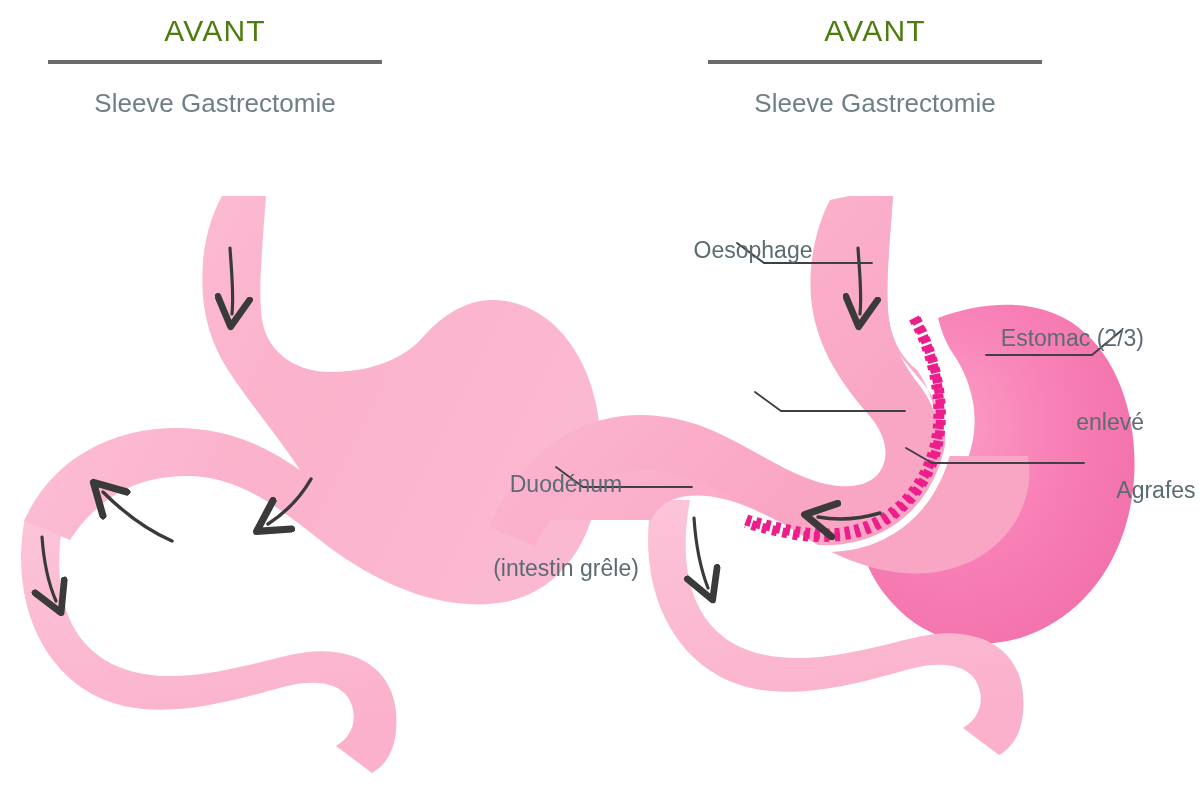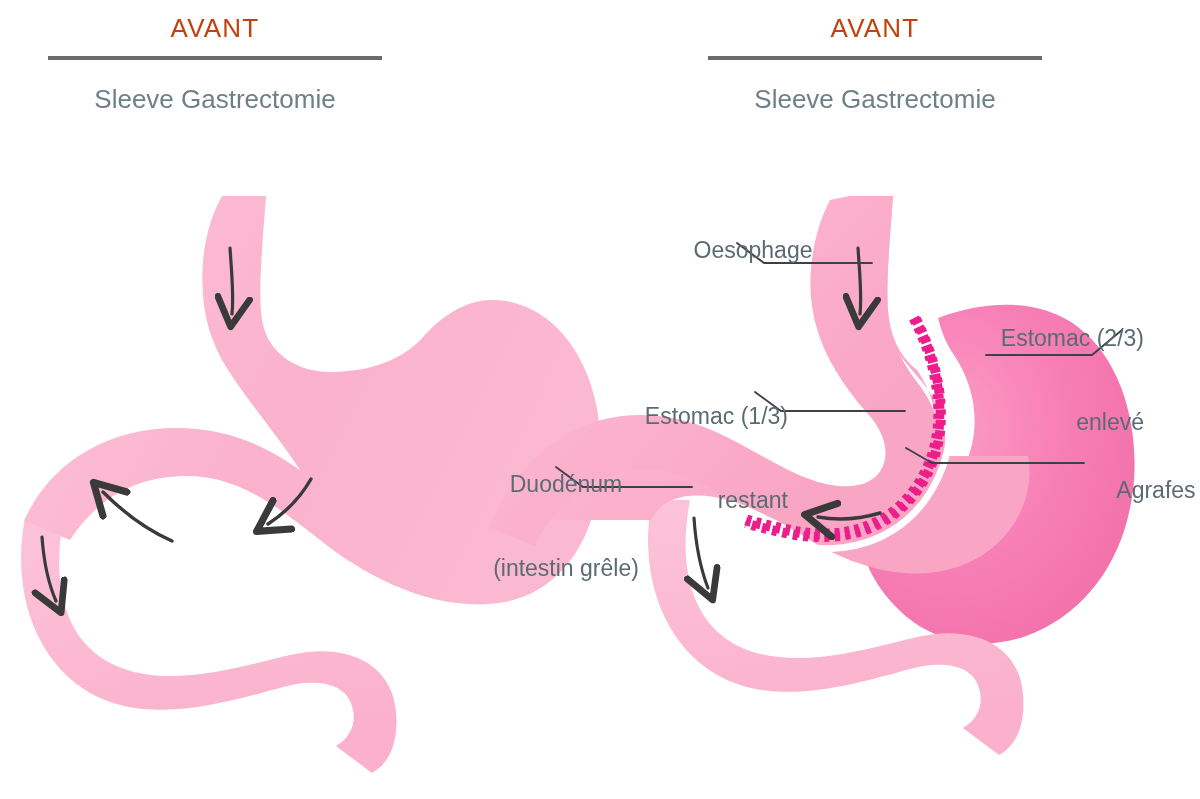--- a/index.html
+++ b/index.html
@@ -23,23 +23,23 @@
 
   
   .panel-header {
     position: absolute;
     text-align: center;
   }
   .panel-header.left  { left: 0px;   top: 14px; width: 430px; }
   .panel-header.right { left: 660px; top: 14px; width: 430px; }
 
   .panel-title {
-    font-size: 26px;
+    font-size: 30px;
     letter-spacing: 1.2px;
-    color: #c2410c;
+    color: #4d7c0f;
     font-weight: 400;
     line-height: 1.1;
     white-space: nowrap;
   }
   .title-rule {
     height: 4px;
     background: #6b6b6b;
     margin: 13px auto 0 auto;
   }
   .panel-header.left  .title-rule { width: 334px; }
@@ -267,24 +267,20 @@
 
   <div class="callout lbl-oesophage">
     <span>Oesophage</span>
   </div>
 
   <div class="callout lbl-estomac-enleve">
     <div>Estomac (2/3)</div>
     <div>enlevé</div>
   </div>
 
-  <div class="callout lbl-estomac-restant">
-    <div>Estomac (1/3)</div>
-    <div>restant</div>
-  </div>
 
   <div class="callout lbl-agrafes">
     <span>Agrafes</span>
   </div>
 
   <div class="callout lbl-duodenum">
     <div>Duodénum</div>
     <div>(intestin grêle)</div>
   </div>
 

